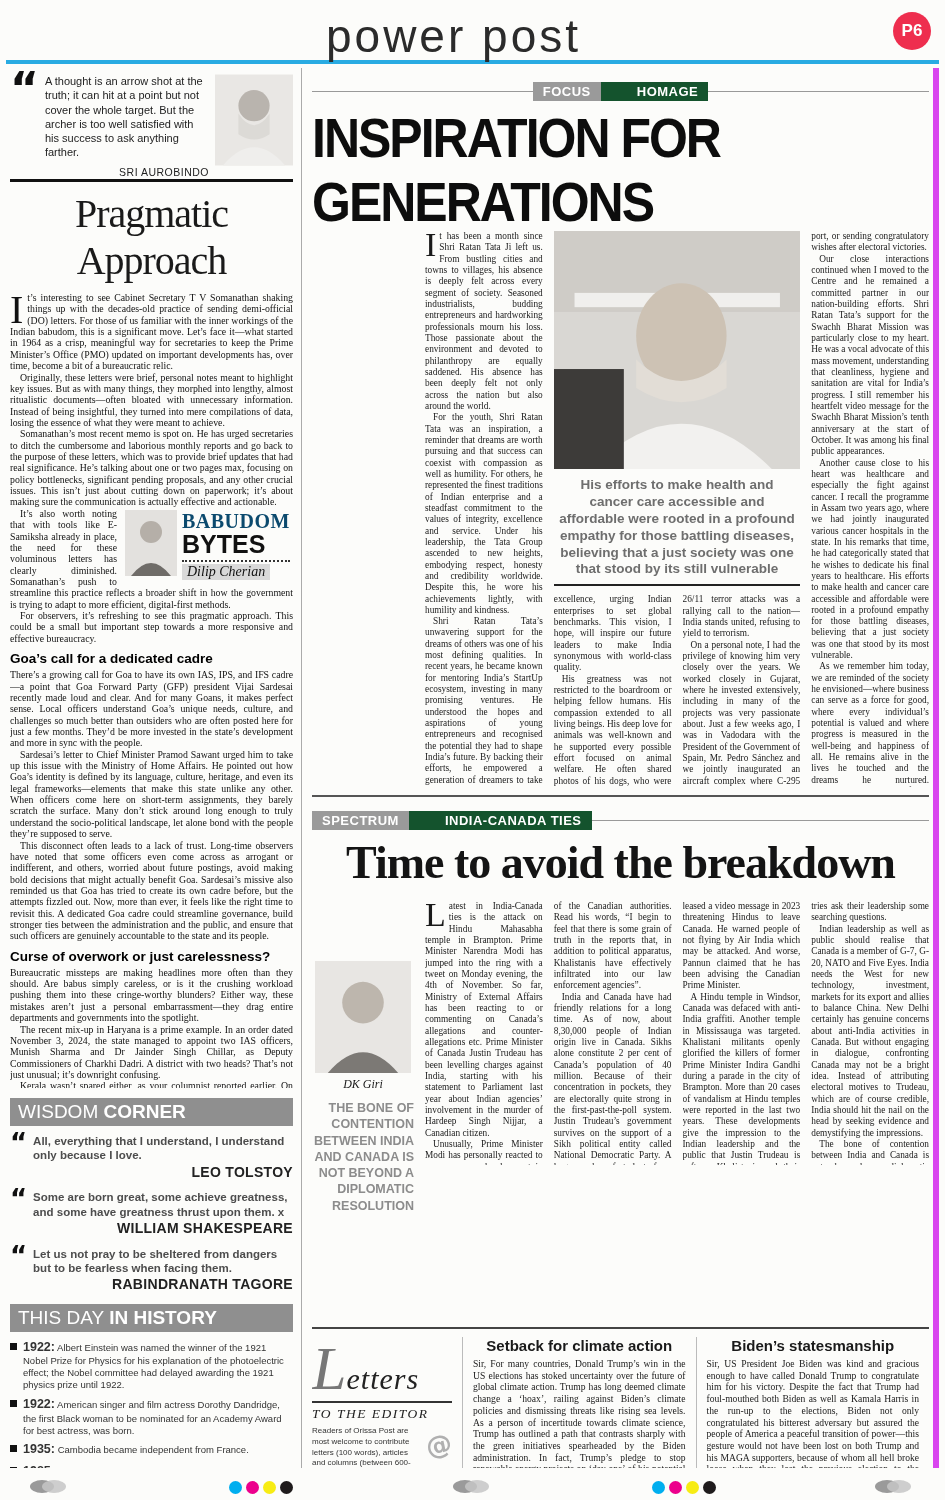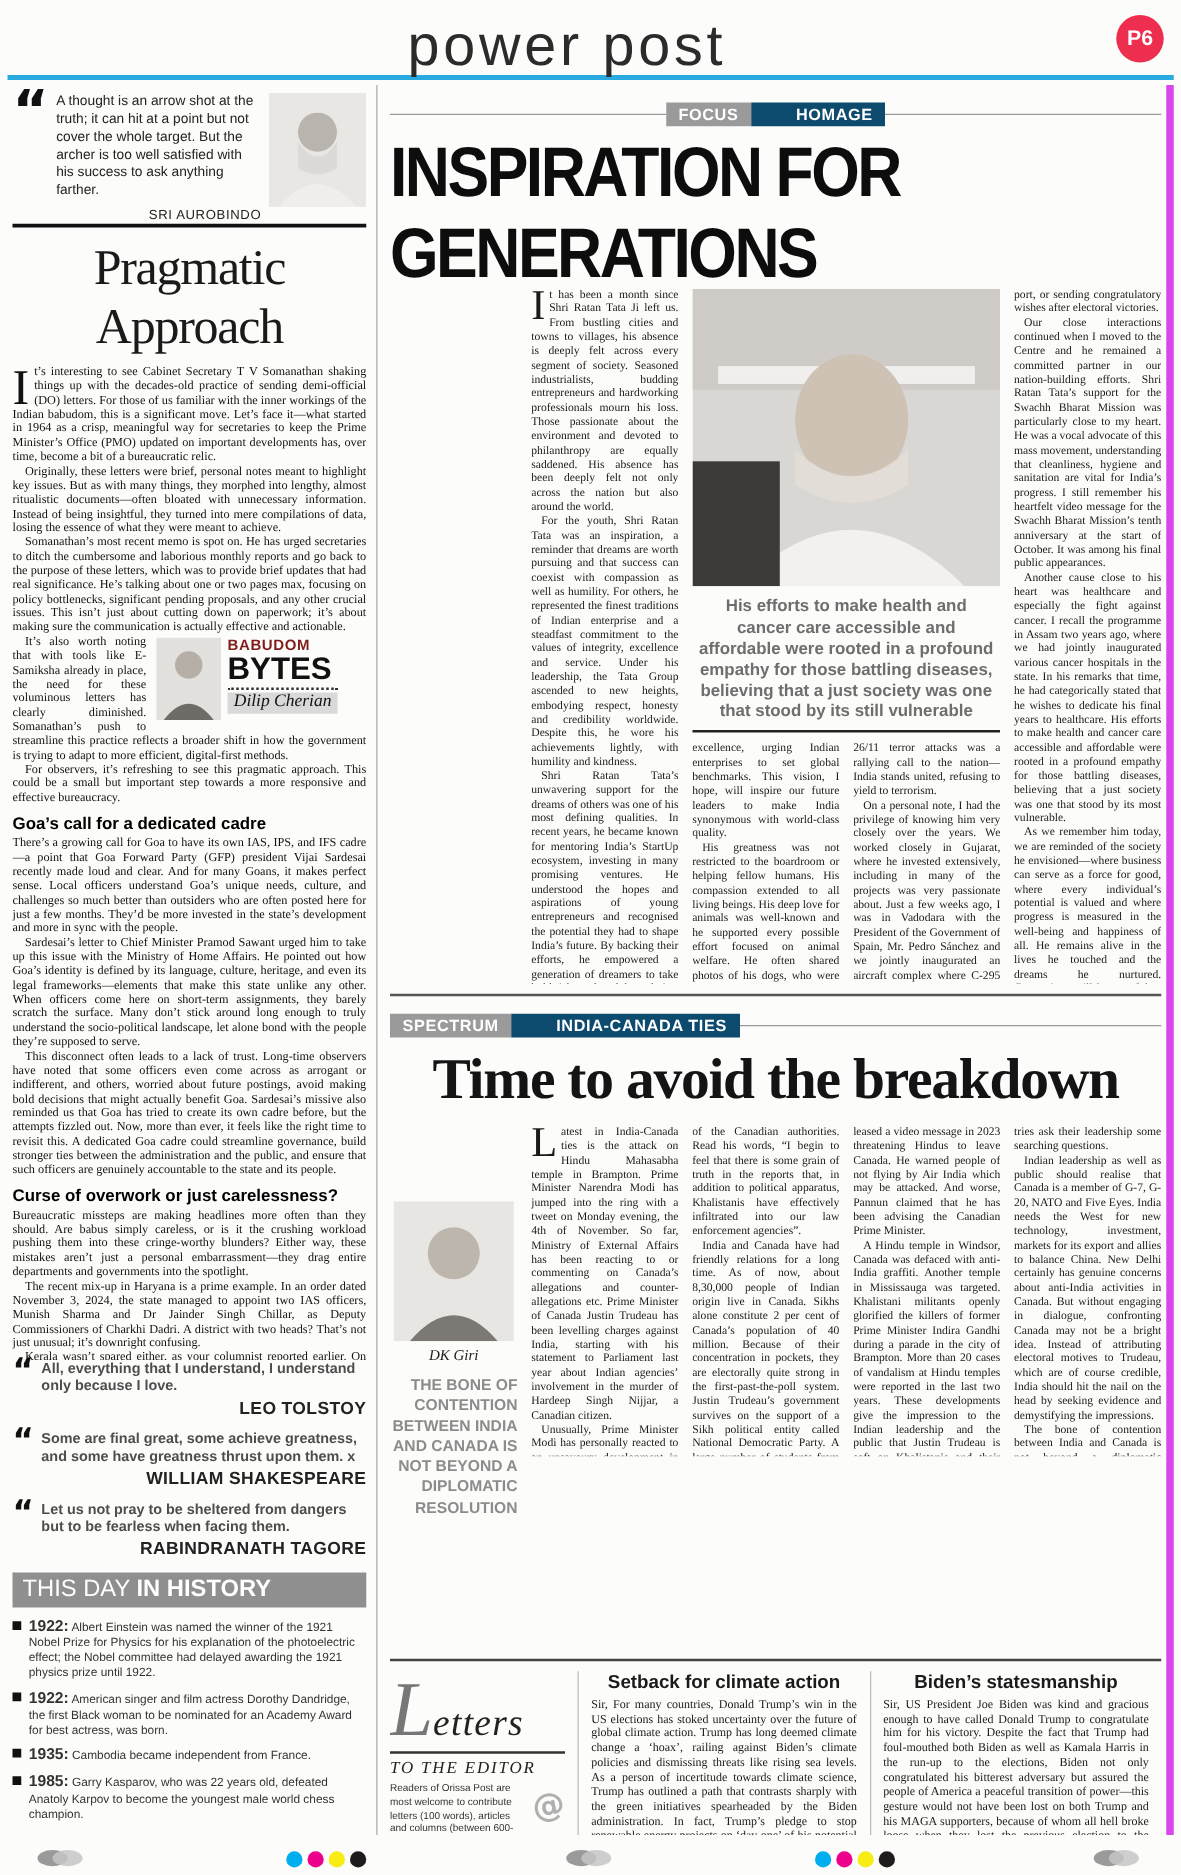--- a/index.html
+++ b/index.html
@@ -35,42 +35,42 @@
   .prag { height:906px; overflow:hidden; }
   .prag-title { font-size:40px; font-weight:normal; text-align:center; margin:8px 0 8px 0; letter-spacing:-1px; }
   .bodytext { font-size:9.8px; line-height:1.16; text-align:justify; color:#111; }
   .bodytext p { margin:0; }
   .bodytext p + p { text-indent:10px; }
   .wrapblock p { text-indent:10px; }
   .dropcap > p:first-child::first-letter { float:left; font-size:40px; line-height:.8; padding:2px 4px 0 0; font-weight:normal; }
   .subhead { font-family:"Liberation Sans",sans-serif; font-weight:bold; font-size:13.5px; margin:7px 0 3px 0; color:#000; }
   .bytes-box { float:right; width:168px; margin:2px 0 3px 8px; display:flex; gap:5px; align-items:flex-start; }
   .bytes-box svg { width:52px; height:66px; }
-  .bytes-kicker { font-family:Liberation Sans, sans-serif; font-weight:bold; font-size:12px; color:#7f1d1d; letter-spacing:.5px; }
+  .bytes-kicker { font-family:Liberation Serif, serif; font-weight:bold; font-size:20px; color:#0c4a6e; letter-spacing:.5px; }
   .bytes-title { font-family:"Liberation Sans",sans-serif; font-weight:bold; font-size:25px; color:#111; line-height:.95; border-bottom:2px dotted #333; padding-bottom:3px; }
   .bytes-author { font-style:italic; font-size:14px; background:#d9d9d9; padding:0 5px; margin-top:2px; display:inline-block; }
 
   
   .bar { background:#8f8f8f; color:#fff; font-family:"Liberation Sans",sans-serif; font-size:19px; padding:3px 8px; margin:10px 0 8px 0; }
   .bar b { font-weight:bold; }
   .wisdom-item { display:flex; gap:6px; margin-bottom:9px; }
   .wisdom-item .qmark { font-size:26px; }
   .wisdom-text { font-family:"Liberation Sans",sans-serif; font-weight:bold; font-size:11.5px; color:#4d4d4d; line-height:1.25; flex:1; }
   .wisdom-author { font-family:"Liberation Sans",sans-serif; font-weight:bold; font-size:14px; color:#222; text-align:right; margin-top:1px; letter-spacing:.3px; }
   .hist-item { display:flex; gap:6px; margin-bottom:6px; font-family:"Liberation Sans",sans-serif; }
   .hist-sq { width:7px; height:7px; background:#111; margin-top:3px; flex:none; }
   .hist-year { font-weight:bold; font-size:12.5px; white-space:nowrap; }
   .hist-text { font-size:9.5px; color:#333; line-height:1.25; }
 
   
   .tag-row { display:flex; align-items:center; margin-top:14px; }
   .tag-row .line { flex:1; border-top:1px solid #999; }
   .tag { font-family:"Liberation Sans",sans-serif; font-weight:bold; font-size:13px; color:#fff; padding:2px 10px; letter-spacing:.5px; }
   .tag.gray { background:#9a9a9a; }
-  .tag.black { background:#0c4a6e;padding-left:36px; }
+  .tag.black { background:#14532d;padding-left:36px; }
 
   
   .homage { border-bottom:2px solid #555; padding-bottom:8px; }
   .homage-head { font-family:"Liberation Sans",sans-serif; font-weight:bold; font-size:50px; letter-spacing:-2px; color:#0d0d0d; margin:4px 0 10px 0; transform:scaleY(1.12); transform-origin:left top; }
   .art-grid { display:grid; grid-template-columns:102px repeat(4, 1fr); grid-template-rows:auto 1fr; gap:0 11px; height:556px; overflow:hidden; }
   .colquote { grid-column:1; grid-row:1/3; padding-top:86px; }
   .colA { grid-column:2; grid-row:1/3; }
   .photoblock { grid-column:3/5; grid-row:1; }
   .colB { grid-column:3; grid-row:2; }
   .colC { grid-column:4; grid-row:2; }
@@ -181,28 +181,29 @@
           </div>
         <h3 class="subhead">Curse of overwork or just carelessness?</h3>
         <div class="bodytext">
             <p>Bureaucratic missteps are making headlines more often than they should. Are babus simply careless, or is it the crushing workload pushing them into these cringe-worthy blunders? Either way, these mistakes aren’t just a personal embarrassment—they drag entire departments and governments into the spotlight.</p>
             <p>The recent mix-up in Haryana is a prime example. In an order dated November 3, 2024, the state managed to appoint two IAS officers, Munish Sharma and Dr Jainder Singh Chillar, as Deputy Commissioners of Charkhi Dadri. A district with two heads? That’s not just unusual; it’s downright confusing.</p>
             <p>Kerala wasn’t spared either, as your columnist reported earlier. On the same day, Pranabjyoti Nath (IAS: 2005: KL) was appointed by the state as Chief Electoral Officer and by the Centre as Chief Vigilance Officer of NALCO. It seems like coordination between the state and Centre could use some serious improvement.</p>
           </div>
 
       </div>
 
+      <div class="bar"><span>WISDOM </span><b>CORNER</b></div>
       <div>
         <div class="wisdom-item">
           <div class="qmark">“</div>
           <div class="wisdom-text"><span>All, everything that I understand, I understand only because I love.</span><div class="wisdom-author">LEO TOLSTOY</div></div>
         </div>
         <div class="wisdom-item">
           <div class="qmark">“</div>
-          <div class="wisdom-text"><span>Some are final great, some achieve greatness, and some have greatness thrust upon them. x</span><div class="wisdom-author">WILLIAM SHAKESPEARE</div></div>
+          <div class="wisdom-text"><span>Some are born great, some achieve greatness, and some have greatness thrust upon them. x</span><div class="wisdom-author">WILLIAM SHAKESPEARE</div></div>
         </div>
         <div class="wisdom-item">
           <div class="qmark">“</div>
           <div class="wisdom-text"><span>Let us not pray to be sheltered from dangers but to be fearless when facing them.</span><div class="wisdom-author">RABINDRANATH TAGORE</div></div>
         </div>
       </div>
 
       <div class="bar"><span>THIS DAY </span><b>IN HISTORY</b></div>
       <div>
         <div class="hist-item">

